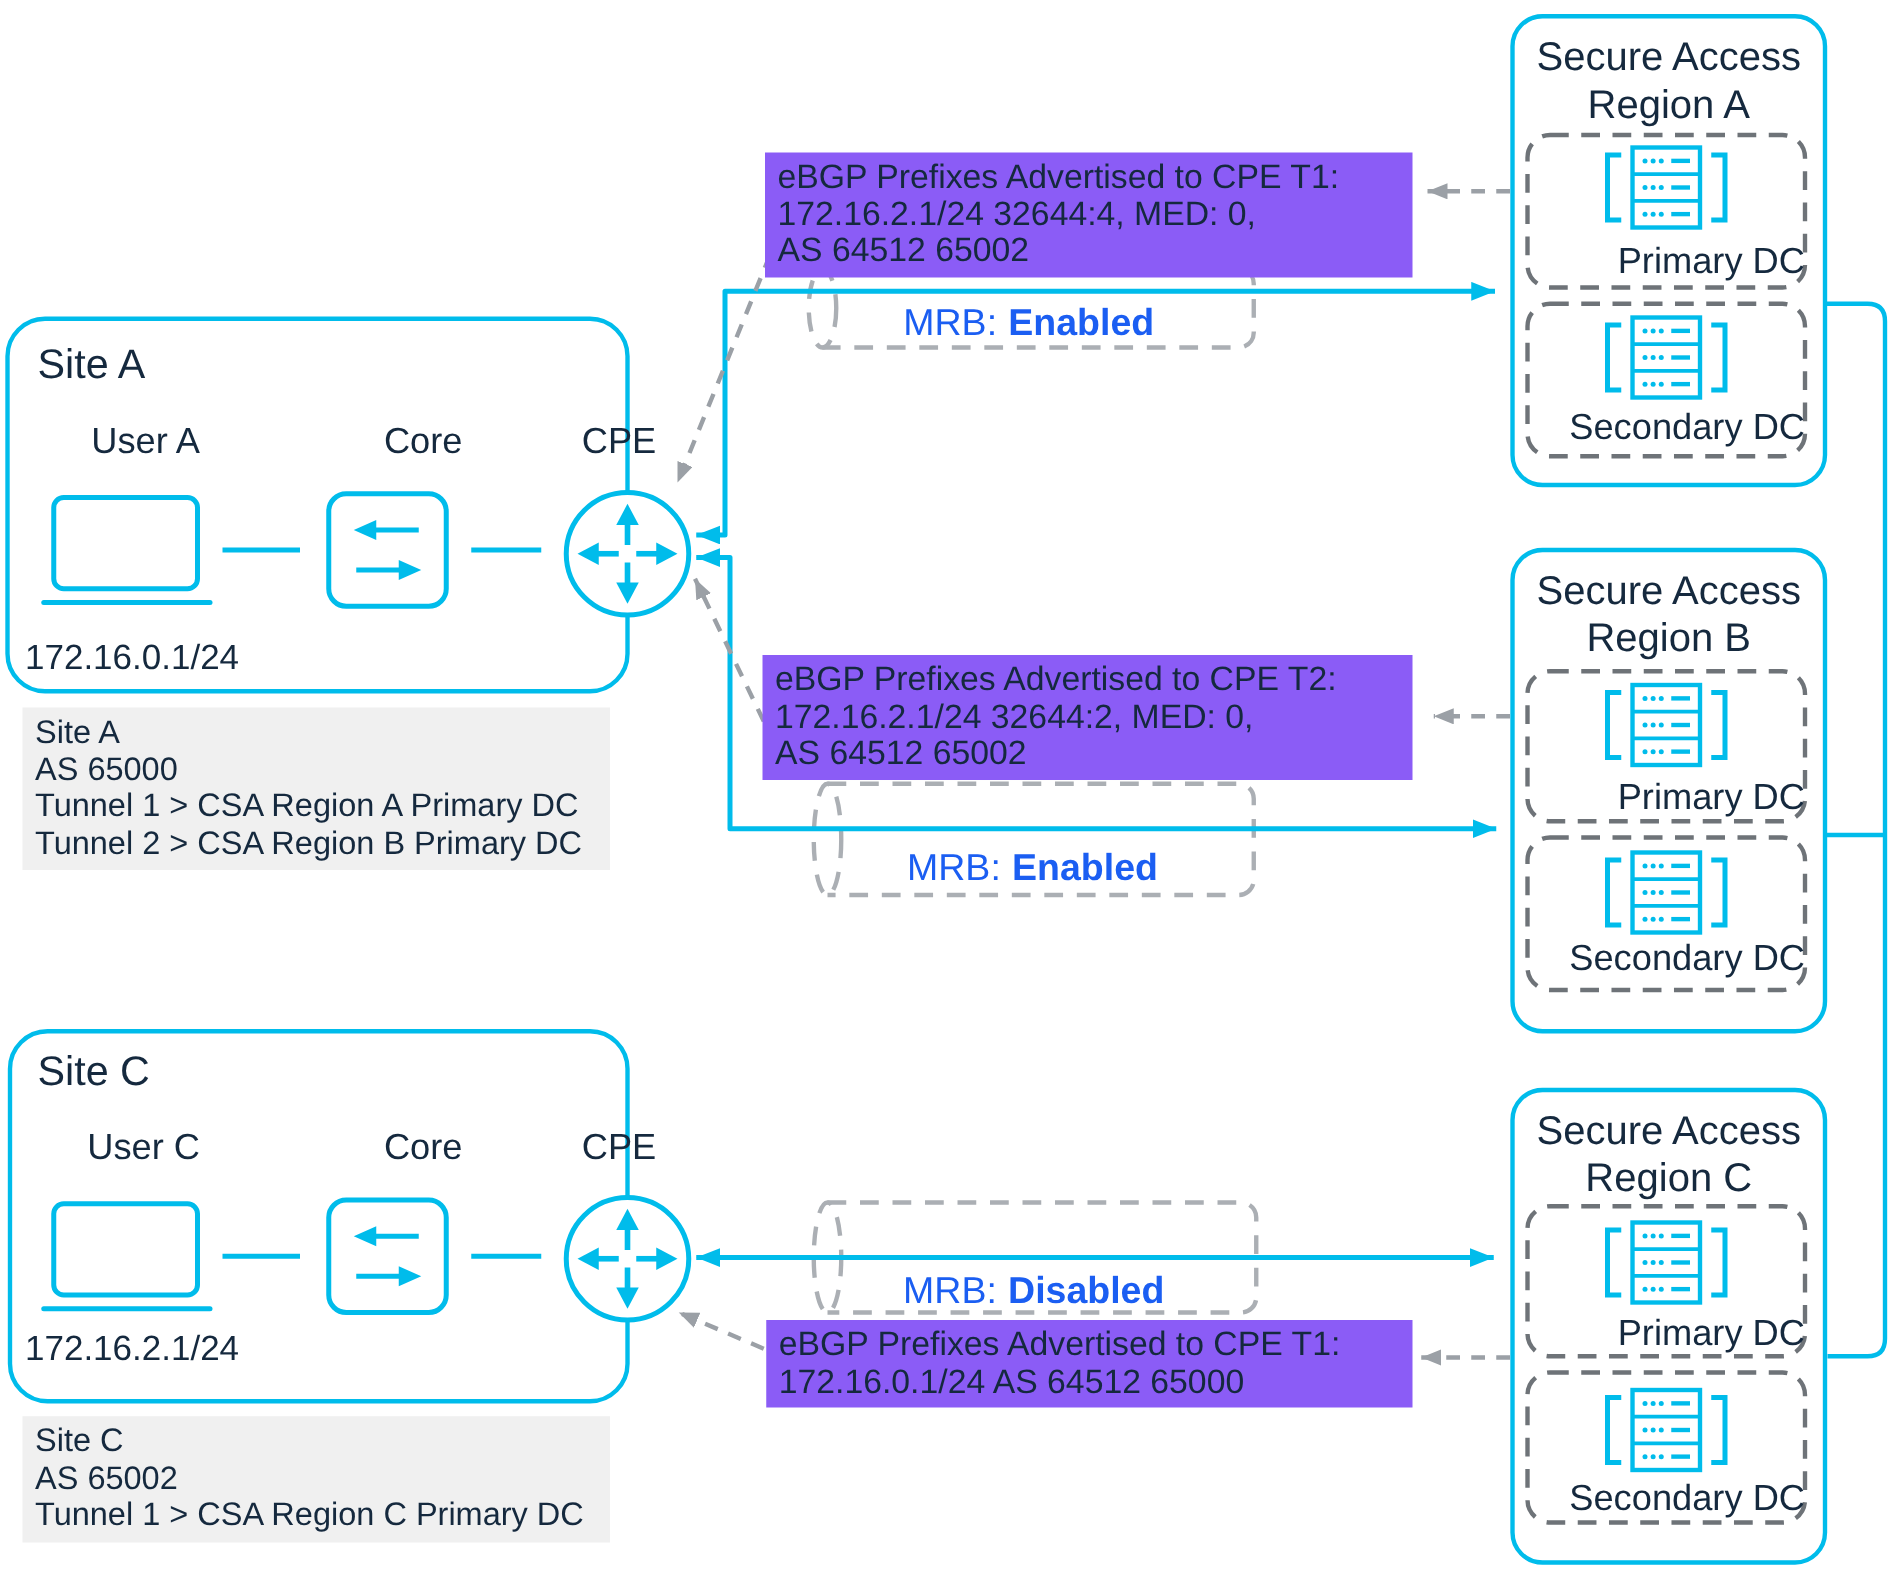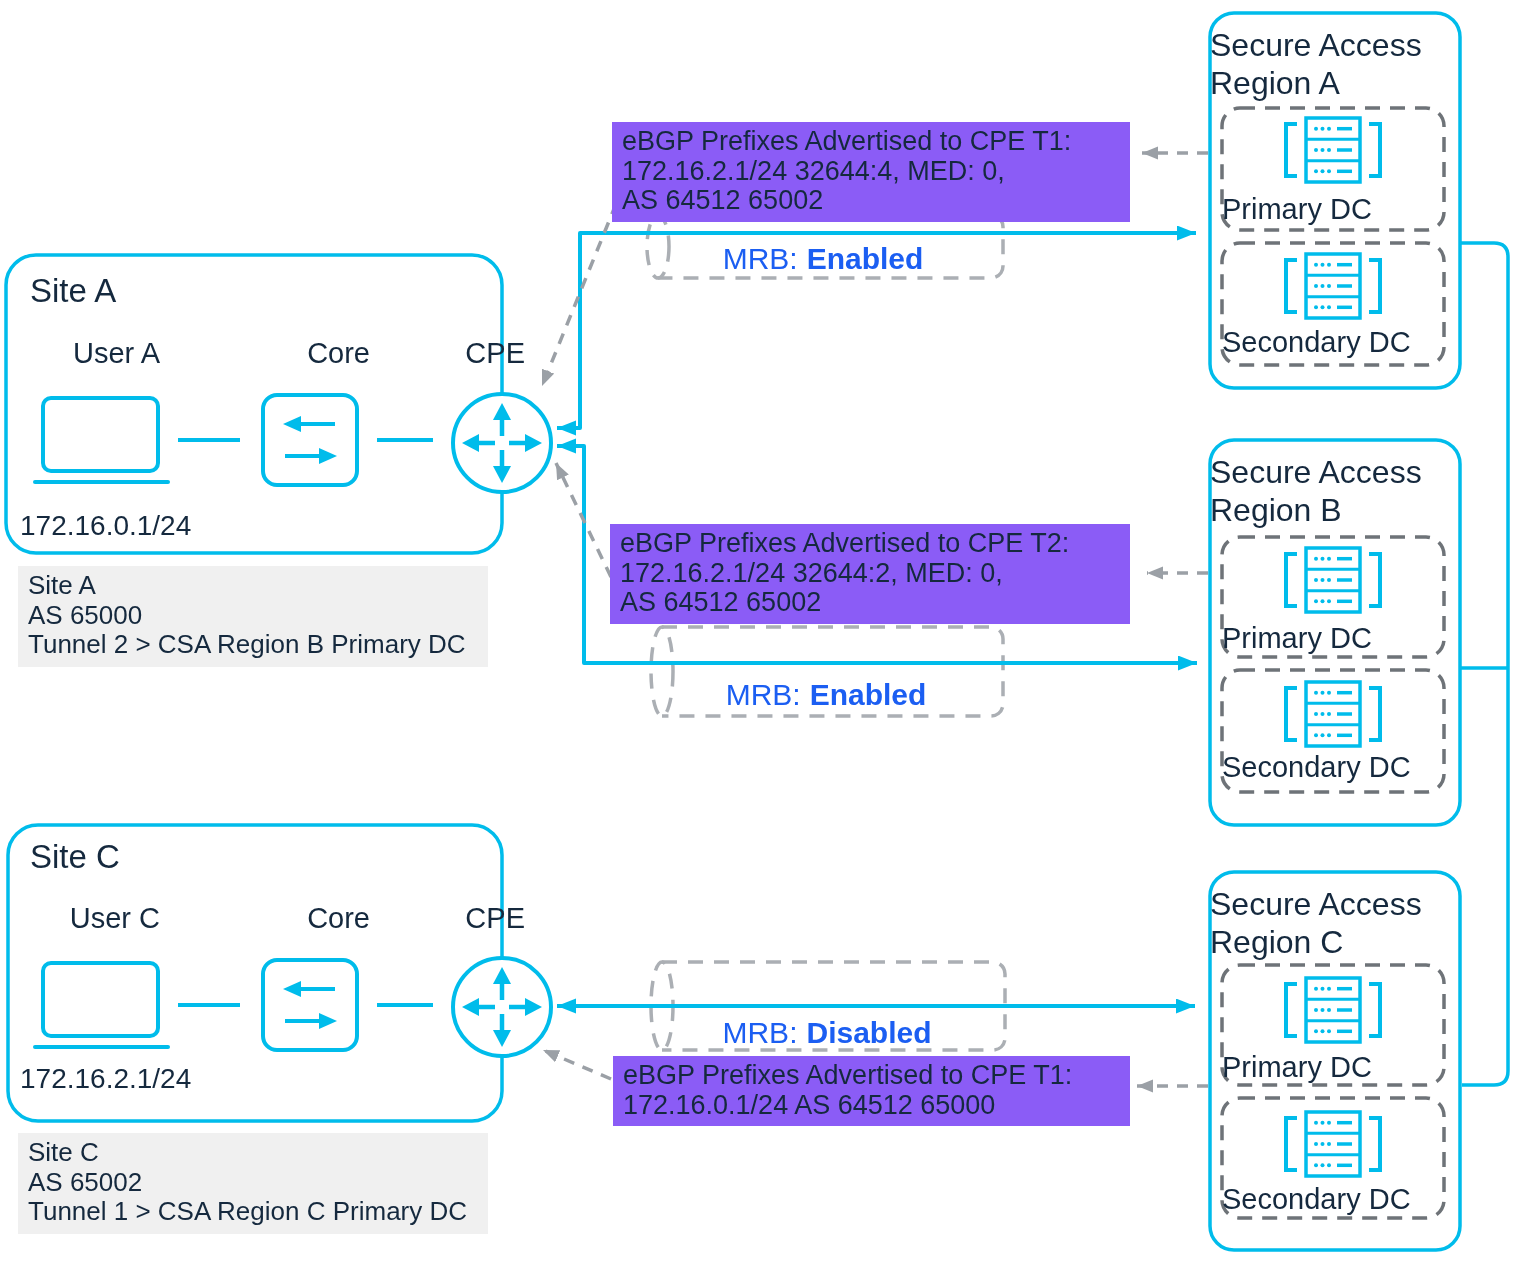--- a/index.html
+++ b/index.html
@@ -16,22 +16,22 @@
   .info-box {
     background:#f0f0f0; font-size:26px; line-height:29.5px;
     padding:5px 4px 7px 10px; width:456px;
   }
   .bgp-box {
     background:#8b5cf6; font-size:27px; line-height:29.6px;
     padding:5px 6px 6px 10px;
   }
   .mrb { font-size:30px; text-align:center; width:360px; color:#1b5ef2; white-space:nowrap; }
   .mrb-status { font-weight:700; margin-left:9px; }
-  .region-title { font-size:32px; line-height:38px; text-align:left; width:250px; }
-  .dc-label { font-size:29px; text-align:left; width:222px; }
+  .region-title { font-size:32px; line-height:38px; text-align:center; width:250px; }
+  .dc-label { font-size:29px; text-align:right; width:222px; }
 </style>
 </head>
 <body>
 
 <div class="canvas">
 
   <svg class="overlay" viewBox="0 0 1516 1262">
     <defs>
       <marker id="mCyanEnd" markerUnits="userSpaceOnUse" markerWidth="22" markerHeight="18" refX="19" refY="7.5" orient="auto">
         <path d="M0,0 L19,7.5 L0,15 Z" fill="#00bceb"></path>
@@ -158,20 +158,21 @@
 
   <div class="abs site-title" style="left:30px; top:272px;">Site A</div>
   <div class="abs dev-label" style="left:40px; top:337px;">User A</div>
   <div class="abs dev-label" style="left:250px; top:337px;">Core</div>
   <div class="abs dev-label" style="left:405px; top:337px;">CPE</div>
   <div class="abs ip" style="left:20px; top:498px;margin-top:12px;">172.16.0.1/24</div>
 
   <div class="abs info-box" style="left:18px; top:566px;">
     <div>Site A</div>
     <div>AS 65000</div>
+    <div>Tunnel 1 &gt; CSA Region A Primary DC</div>
     <div>Tunnel 2 &gt; CSA Region B Primary DC</div>
   </div>
 
   <div class="abs site-title" style="left:30px; top:838px;">Site C</div>
   <div class="abs dev-label" style="left:40px; top:902px;">User C</div>
   <div class="abs dev-label" style="left:250px; top:902px;">Core</div>
   <div class="abs dev-label" style="left:405px; top:902px;">CPE</div>
   <div class="abs ip" style="left:20px; top:1063px;">172.16.2.1/24</div>
 
   <div class="abs info-box" style="left:18px; top:1133px;">

